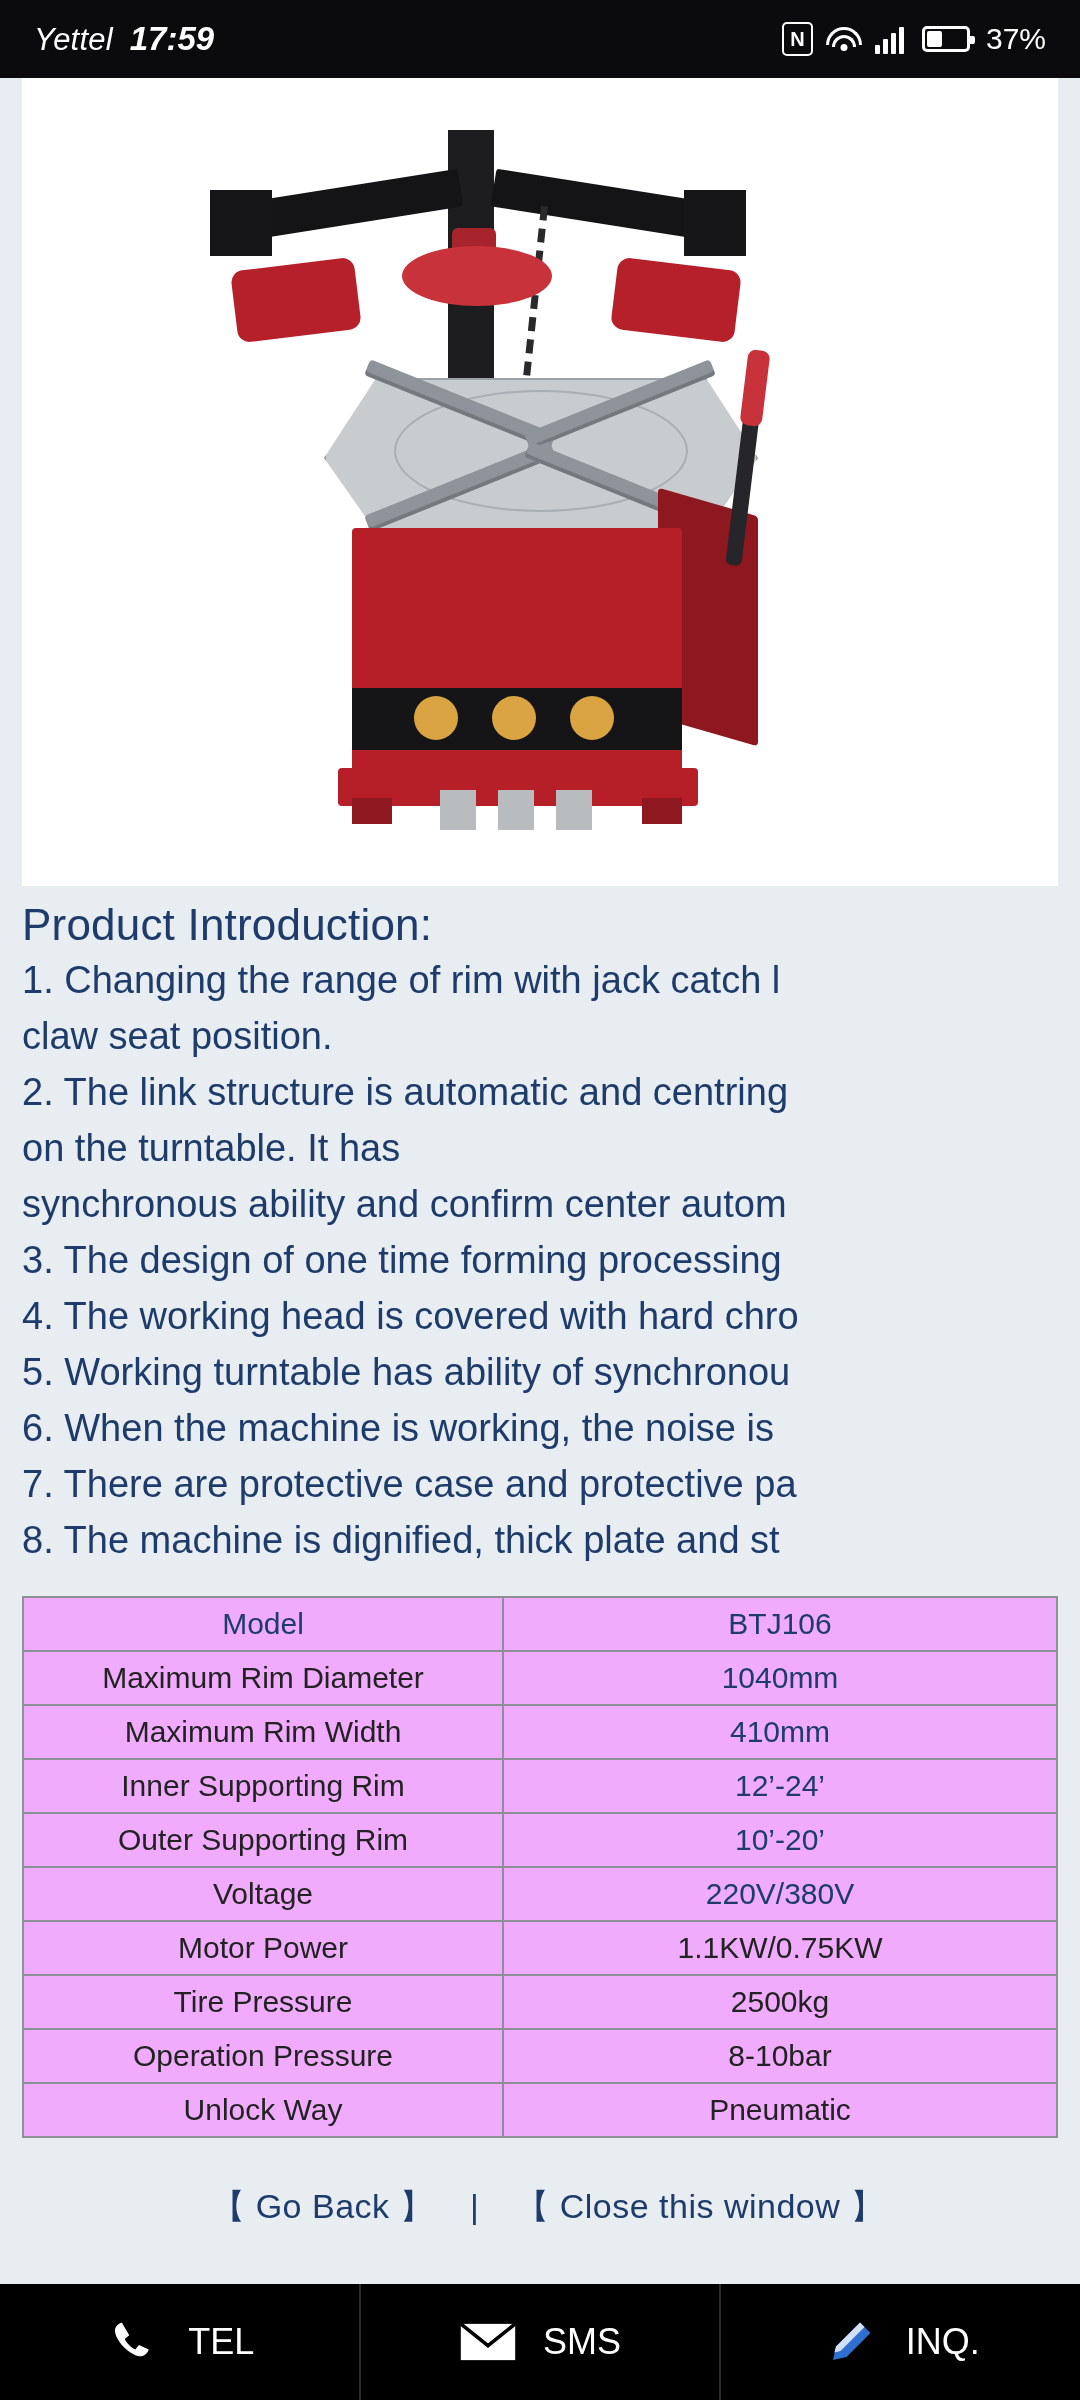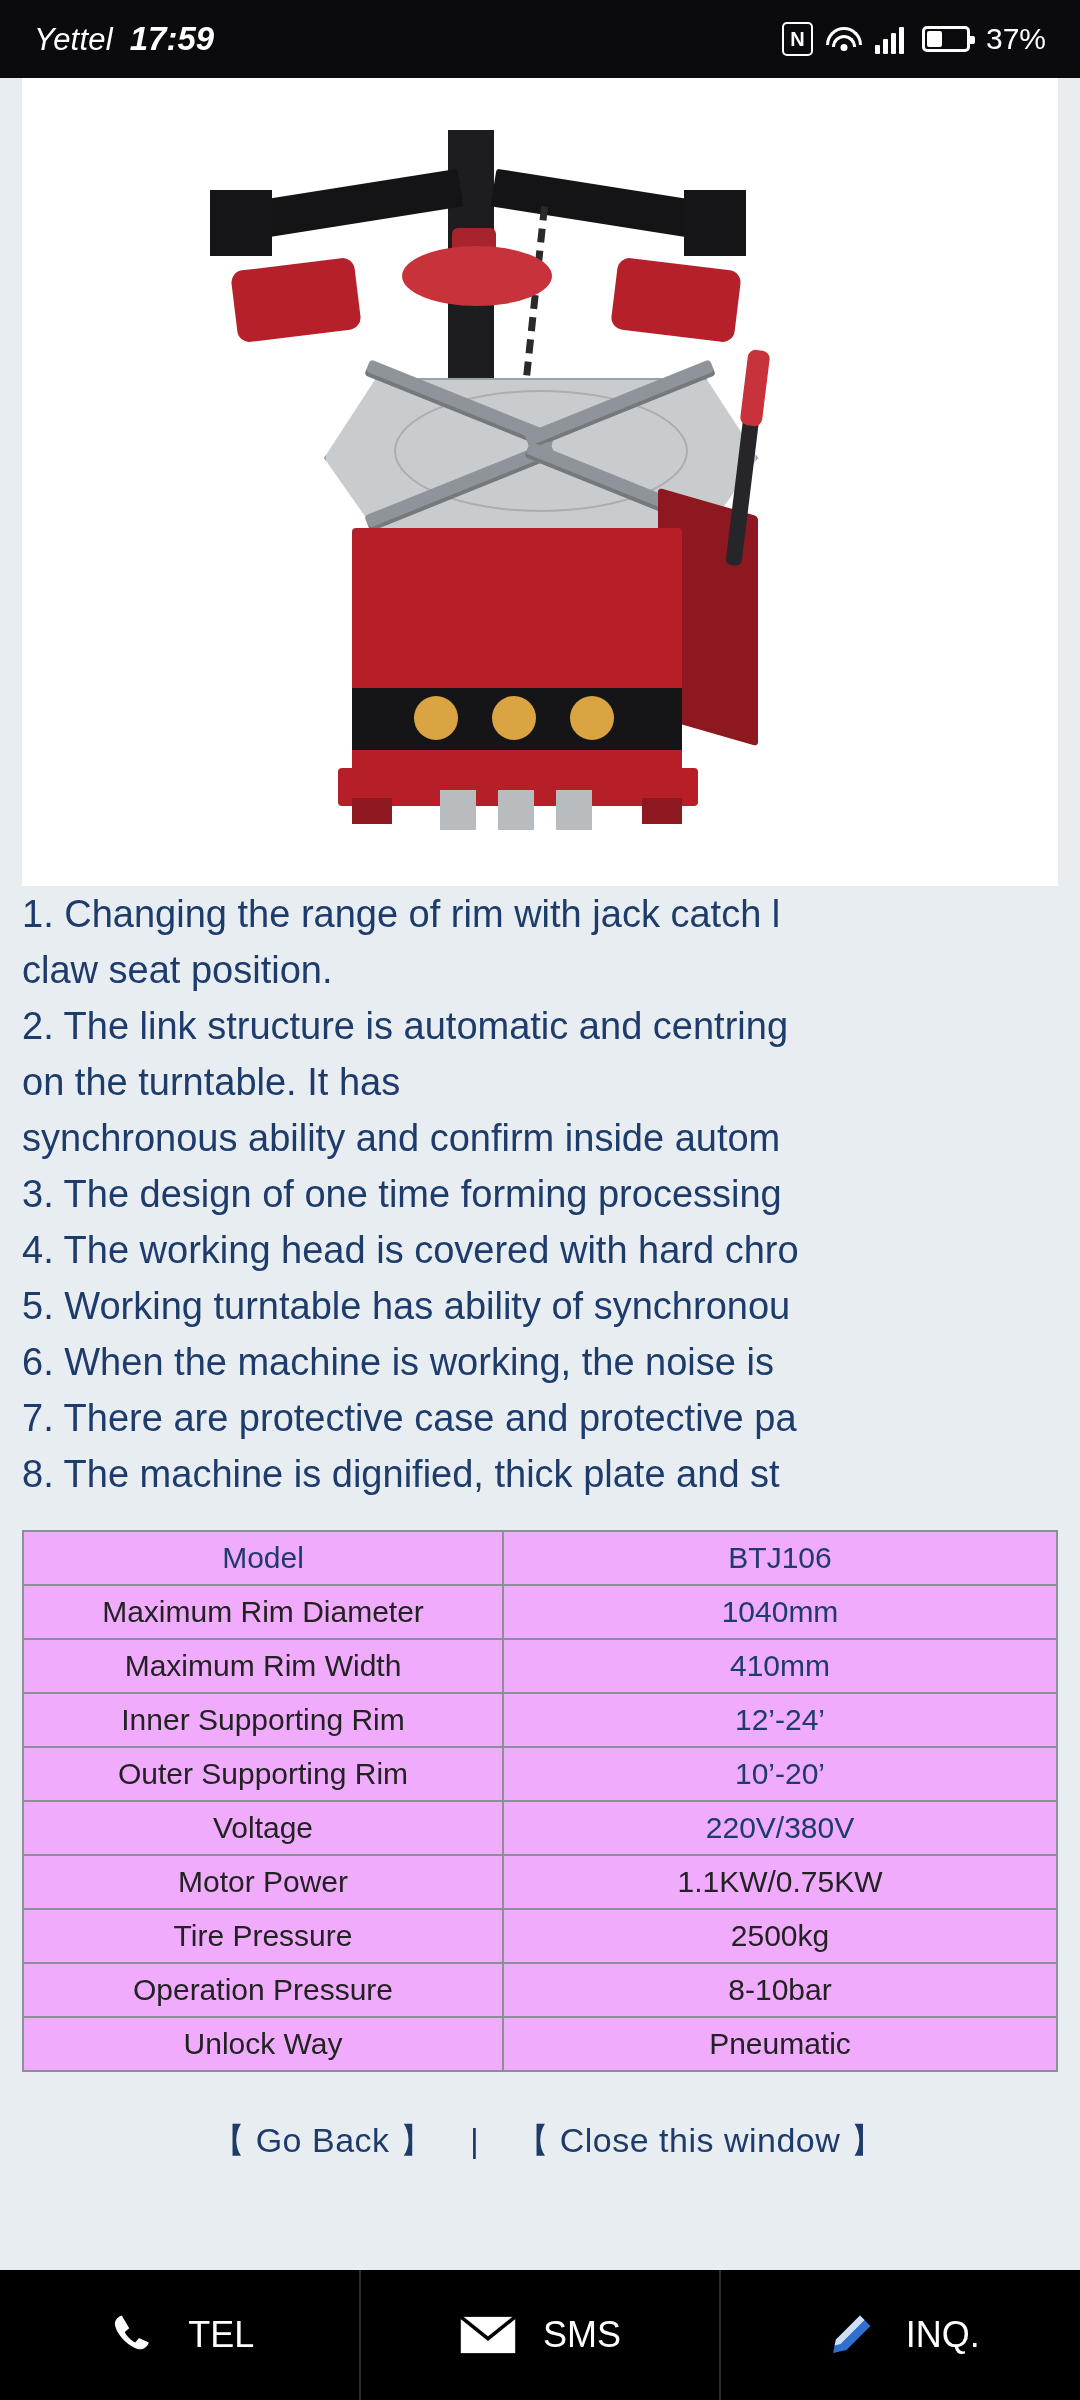--- a/index.html
+++ b/index.html
@@ -246,21 +246,21 @@
   }
   .footer-links a { color: #1d3b6b; text-decoration: none; }
   .footer-sep { margin: 0 26px; color: #1d3b6b; }
 
   
   .actionbar {
     position: absolute;
     left: 0;
     bottom: 0;
     width: 1080px;
-    height: 130px;
+    height: 116px;
     background: #000;
     display: flex;
     align-items: center;
   }
   .action-item {
     flex: 1;
     height: 100%;
     display: flex;
     align-items: center;
     justify-content: center;
@@ -336,25 +336,26 @@
       <div class="m foot-r"></div>
       <div class="m pedal1"></div>
       <div class="m pedal2"></div>
       <div class="m pedal3"></div>
       <div class="m lever"></div>
       <div class="m lever-grip"></div>
     </div>
   </div>
 
   <div class="content">
+    <div class="intro-title">Product Introduction:</div>
     <div class="intro-line">1. Changing the range of rim with jack catch l</div>
     <div class="intro-line">claw seat position.</div>
     <div class="intro-line">2. The link structure is automatic and centring</div>
     <div class="intro-line">on the turntable. It has</div>
-    <div class="intro-line">synchronous ability and confirm inside autom</div>
+    <div class="intro-line">synchronous ability and confirm center autom</div>
     <div class="intro-line">3. The design of one time forming processing</div>
     <div class="intro-line">4. The working head is covered with hard chro</div>
     <div class="intro-line">5. Working turntable has ability of synchronou</div>
     <div class="intro-line">6. When the machine is working, the noise is</div>
     <div class="intro-line">7. There are protective case and protective pa</div>
     <div class="intro-line">8. The machine is dignified, thick plate and st</div>
   </div>
 
   <table class="spec-table">
     <tbody>

